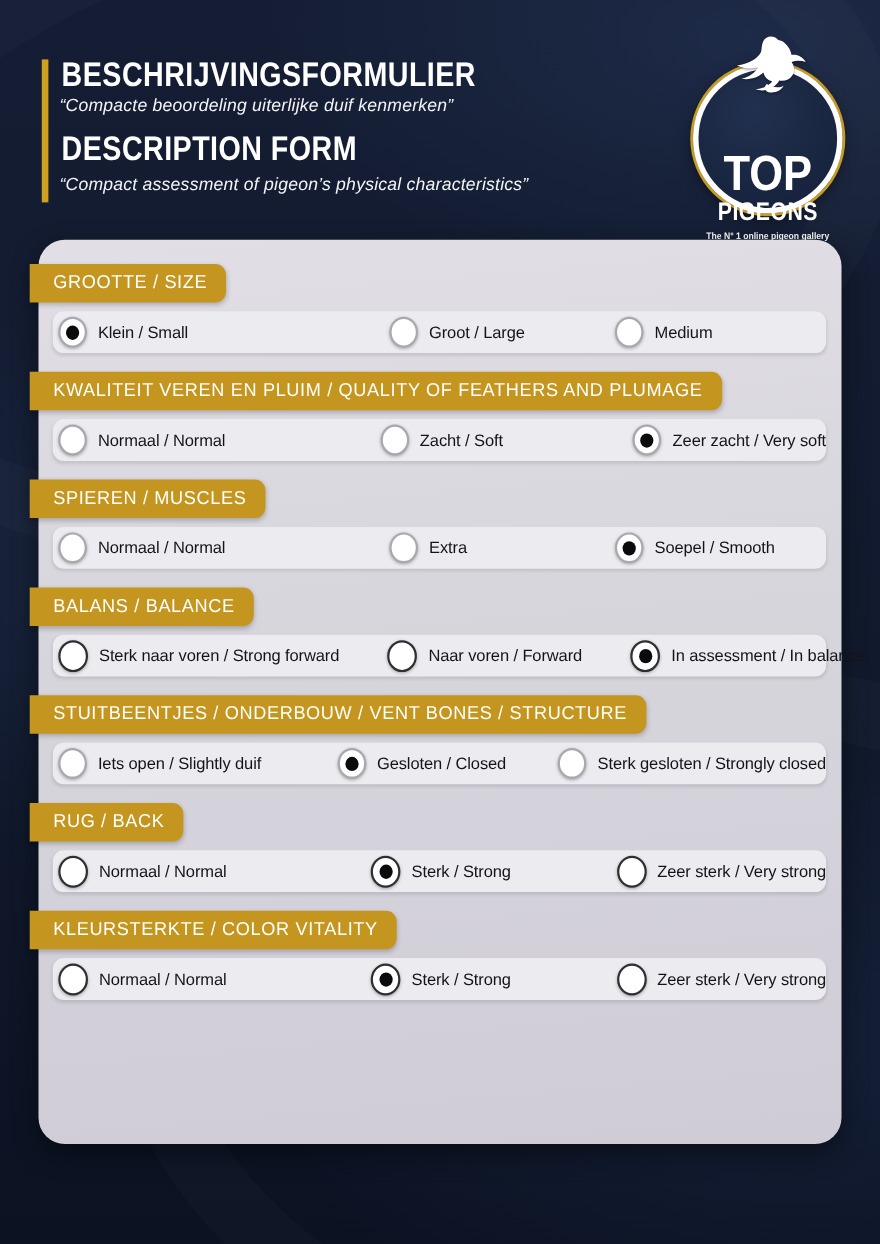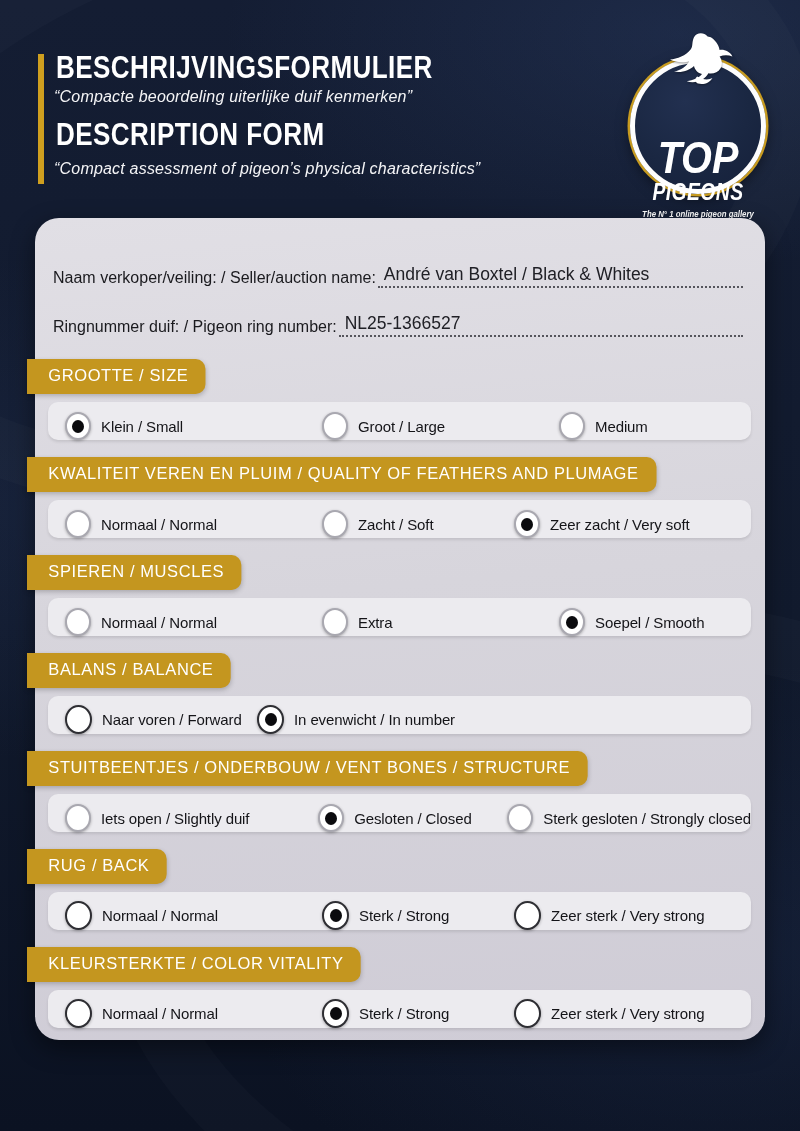--- a/index.html
+++ b/index.html
@@ -23,21 +23,21 @@
   .t-en{top:119px;}
   .subtitle{position:absolute;left:54px;color:#f4f4f6;font-style:italic;font-size:16px;
     font-weight:500;white-space:nowrap;letter-spacing:.2px;}
   .s-nl{top:88px;}
   .s-en{top:160px;}
 
   
   .logo{position:absolute;left:625px;top:28px;width:150px;height:166px;}
   .logo-circle{position:absolute;left:5px;top:30px;width:126px;height:126px;border-radius:50%;
     background:radial-gradient(circle at 40% 30%, #223050 0%, #1a2742 55%, #15203a 100%);
-    border:5px solid #fdfdfd;box-shadow:0 0 0 2.5px #c79b20, 0 4px 14px rgba(0,0,0,.55);font-style:italic;}
+    border:5px solid #fdfdfd;box-shadow:0 0 0 2.5px #c79b20, 0 4px 14px rgba(0,0,0,.55);}
   .dove{position:absolute;left:34px;top:2px;width:86px;height:64px;z-index:3;fill:#fff;
     filter:drop-shadow(0 1px 1px rgba(0,0,0,.4));}
   .logo-top{position:absolute;left:0;top:72px;width:100%;text-align:center;color:#fff;
     font-size:45px;font-weight:bold;line-height:1;transform:scaleX(.88);letter-spacing:0px;z-index:2;}
   .logo-name{position:absolute;left:0;top:118px;width:100%;text-align:center;color:#fff;
     font-size:23px;font-weight:bold;line-height:1;transform:scaleX(.84);letter-spacing:.5px;}
   .logo-tagline{position:absolute;left:0;top:146px;width:100%;text-align:center;color:#fff;
     font-size:8.5px;font-weight:600;transform:scaleX(.92);white-space:nowrap;}
   .logo-since{position:absolute;left:0;top:158px;width:100%;text-align:center;color:#e2ab1e;
     font-size:10.5px;font-weight:bold;letter-spacing:.5px;}
@@ -52,21 +52,21 @@
   .field-line{flex:1;border-bottom:2px dotted #55555c;margin-left:2px;display:flex;align-items:flex-end;}
   .field-value{font-size:17.5px;color:#202026;padding:0 0 1px 6px;white-space:nowrap;}
 
   
   .sections{margin-top:22px;}
   .section{margin-bottom:17px;}
   .badge{display:inline-block;margin-left:-8px;background:#c4961f;color:#fff;
     font-size:17px;letter-spacing:.6px;padding:7px 18px 8px 22px;border-radius:0 10px 10px 0;
     box-shadow:0 2px 5px rgba(0,0,0,.22);transform:scaleX(.97);transform-origin:left center;white-space:nowrap;}
   .opt-row{margin:8px 14px 0 13px;height:38px;background:#ecebef;border-radius:10px;
-    display:flex;align-items:flex-end;padding-left:17px;box-shadow:0 2px 3px rgba(0,0,0,.10);}
+    display:flex;align-items:center;padding-left:5px;box-shadow:0 2px 3px rgba(0,0,0,.10);gap:44px;}
   .option{display:flex;align-items:center;gap:10px;}
   .option.col0{width:257px;}
   .option.col1{width:192px;}
   .option.col2{flex:1;}
   .radio{width:22px;height:24px;border-radius:50%;background:#fff;border:2px solid #a9a8b0;
     box-shadow:0 1px 3px rgba(0,0,0,.30);display:flex;align-items:center;justify-content:center;flex:none;}
   .radio.bold{width:23px;height:25px;border:2.5px solid #2e2e33;}
   .radio .dot{display:none;}
   .radio.selected .dot{display:block;width:12px;height:13px;border-radius:50%;background:#0b0b0e;}
   .opt-label{font-size:15px;color:#141418;white-space:nowrap;letter-spacing:-.1px;}
@@ -97,35 +97,20 @@
       <div class="logo-tagline">The N° 1 online pigeon gallery</div>
       <div class="logo-since">SINCE 2002</div>
     </div>
     <svg class="dove" viewBox="0 0 100 80" xmlns="http://www.w3.org/2000/svg">
       <path d="M57 8 C52 2 43 3 40 9 C37 15 39 20 36 24 C30 32 19 36 10 37 C18 41 28 41 34 39 C31 45 24 50 15 52 C25 54 35 50 40 45 C41 50 45 54 50 55 C46 60 39 63 31 64 C42 68 54 62 58 54 C64 55 70 53 73 48 C76 43 75 37 72 33 C77 31 83 31 88 33 C85 27 78 24 72 25 C71 18 66 12 61 9 Z"></path>
       <path d="M44 58 C50 62 58 63 63 60 C60 66 52 69 45 67 C41 65 41 60 44 58 Z"></path>
     </svg>
   </div>
 
   <div class="card">
-    <div class="fields" id="fields">
-  <div class="field">
-    <span class="field-label">Naam verkoper/veiling: / Seller/auction name:</span>
-    <span class="field-line">
-      <span class="field-value">André van Boxtel / Black &amp; Whites</span>
-    </span>
-  </div>
-
-  <div class="field">
-    <span class="field-label">Ringnummer duif: / Pigeon ring number:</span>
-    <span class="field-line">
-      <span class="field-value">NL25-1366527</span>
-    </span>
-  </div>
-</div>
     <div class="sections" id="sections">
   <div class="section">
     <div class="badge">GROOTTE / SIZE</div>
     <div class="opt-row">
   <div class="option col0">
     <span class="radio selected">
                 <span class="dot"></span>
               </span>
     <span class="opt-label">Klein / Small</span>
   </div>
@@ -182,31 +167,35 @@
                 <span class="dot"></span>
               </span>
     <span class="opt-label">Soepel / Smooth</span>
   </div>
 </div>
   </div>
 
   <div class="section">
     <div class="badge">BALANS / BALANCE</div>
     <div class="opt-row">
+  <div class="option col0">
+    <span class="radio bold"></span>
+    <span class="opt-label">Sterk naar voren / Strong forward</span>
+  </div>
 
   <div class="option col1">
     <span class="radio bold"></span>
     <span class="opt-label">Naar voren / Forward</span>
   </div>
 
   <div class="option col2">
     <span class="radio bold selected">
                 <span class="dot"></span>
               </span>
-    <span class="opt-label">In evenwicht / In number</span>
+    <span class="opt-label">In assessment / In balance</span>
   </div>
 </div>
   </div>
 
   <div class="section">
     <div class="badge">STUITBEENTJES / ONDERBOUW / VENT BONES / STRUCTURE</div>
     <div class="opt-row">
   <div class="option col0">
     <span class="radio"></span>
     <span class="opt-label">Iets open / Slightly duif</span>

